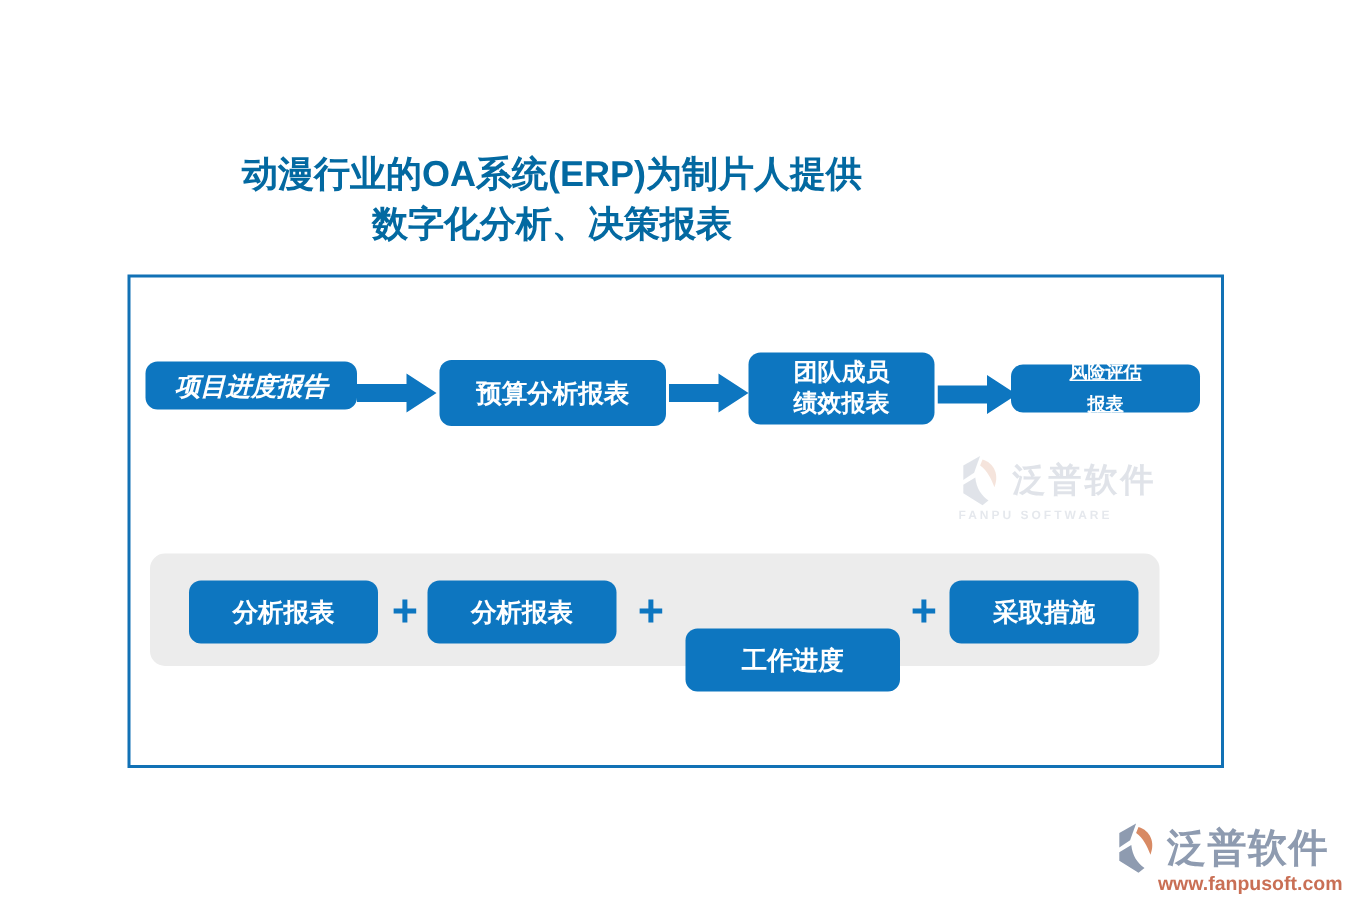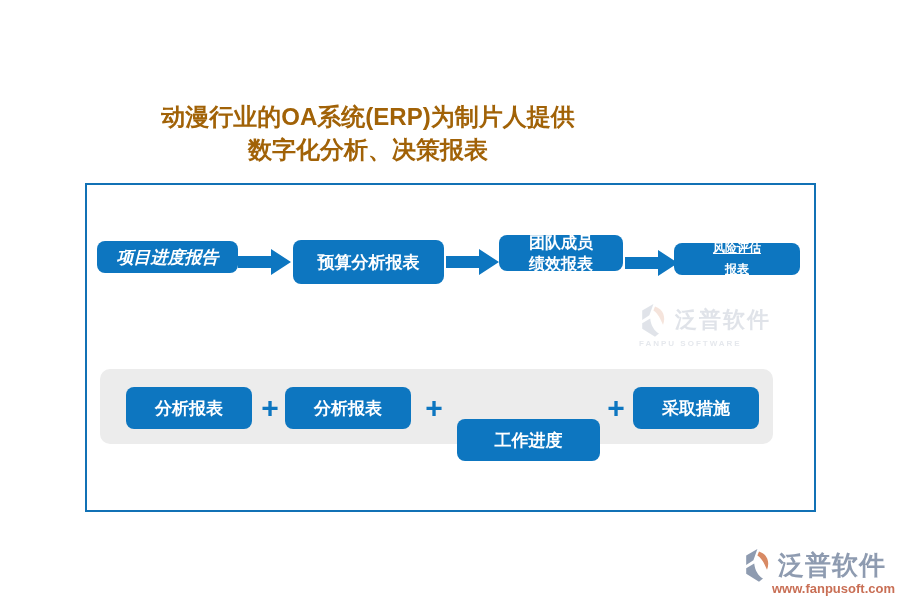--- a/index.html
+++ b/index.html
@@ -2,21 +2,21 @@
 <html><head>
 <meta charset="utf-8">
 <style>
   html,body{margin:0;padding:0;}
   body{
     width:900px;height:600px;position:relative;background:#ffffff;
     font-family:"Liberation Sans", sans-serif;overflow:hidden;
   }
   .title{
     position:absolute;left:0;top:100px;width:736px;text-align:center;
-    color:#a16207;font-weight:bold;font-size:24px;line-height:33px;
+    color:#0369a1;font-weight:bold;font-size:24px;line-height:33px;
   }
   .main-box{
     position:absolute;left:85px;top:183px;width:727px;height:325px;
     border:2px solid #1171b5;background:#ffffff;
   }
   .flow-box{
     position:absolute;background:#0d76c0;border-radius:8px;color:#ffffff;
     font-weight:bold;display:flex;flex-direction:column;align-items:center;
     justify-content:center;text-align:center;font-size:17px;line-height:21px;
   }
@@ -66,21 +66,21 @@
 
   <div class="flow-box" style="left:206px;top:55px;width:151px;height:44px;">
     <span class="l1">预算分析报表</span>
 
   </div>
 
   <svg class="flow-arrow" style="left:359px;top:62px;" viewBox="0 0 54 30">
     <polygon points="0,9 33,9 33,2 53,15 33,28 33,21 0,21" fill="#0d76c0"></polygon>
   </svg>
 
-  <div class="flow-box" style="left:412px;top:50px;width:124px;height:36px;font-size:16px;">
+  <div class="flow-box" style="left:412px;top:50px;width:124px;height:48px;font-size:16px;">
     <span class="l1">团队成员</span>
     <span class="l2">绩效报表</span>
   </div>
 
   <svg class="flow-arrow" style="left:538px;top:63px;" viewBox="0 0 54 30">
     <polygon points="0,9 33,9 33,2 53,15 33,28 33,21 0,21" fill="#0d76c0"></polygon>
   </svg>
 
   <div class="flow-box" style="left:587px;top:58px;width:126px;height:32px;font-size:12px;text-decoration:underline;">
     <span class="l1">风险评估</span>

